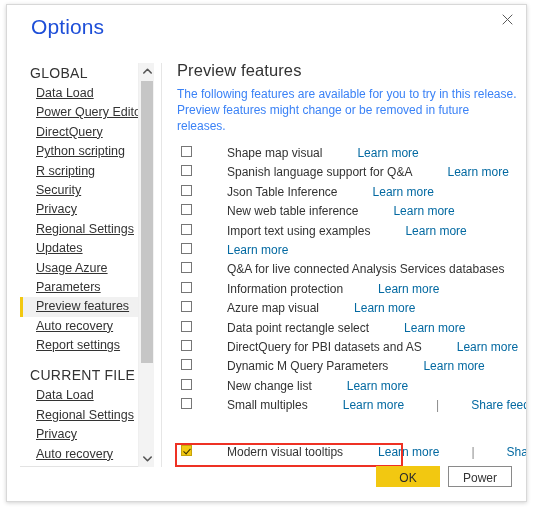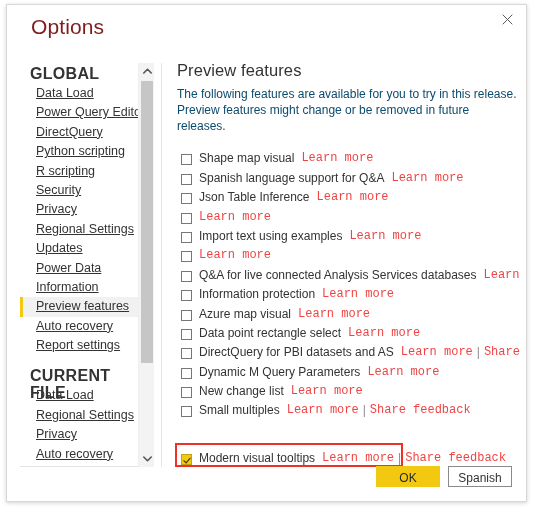--- a/index.html
+++ b/index.html
@@ -33,21 +33,21 @@
     left: 0; top: 0;
     width: 100%;
     height: 48px;
   }
   .dialog-title {
     position: absolute;
     left: 24px;
     top: 10px;
     font-size: 21px;
     font-weight: 400;
-    color: #7f1d1d;
+    color: #1d4ed8;
     letter-spacing: 0.1px;
   }
   .close-button {
     position: absolute;
     right: 6px;
     top: 4px;
     width: 26px;
     height: 22px;
     line-height: 22px;
     text-align: center;
@@ -62,22 +62,22 @@
     position: absolute;
     left: 13px;
     top: 58px;
     width: 126px;
     height: 404px;
     border-bottom: 1px solid #e3e3e3;
     box-sizing: border-box;
     overflow: hidden;
   }
   .nav-group-header {
-    font-size: 16px;
-    font-weight: bold;
+    font-size: 14px;
+    font-weight: normal;
     color: #333333;
     letter-spacing: 0.3px;
     padding: 2px 0 2px 10px;
     height: 17px;
     line-height: 17px;
   }
   .nav-group-header.second { margin-top: 10px; }
 
   .nav-item {
     position: relative;
@@ -157,37 +157,38 @@
   }
   .panel-title {
     font-size: 16.5px;
     color: #333333;
     font-weight: 400;
     margin: 0 0 6px 0;
     letter-spacing: 0.1px;
   }
   .panel-desc {
     font-size: 12px;
-    color: #0c4a6e;
+    color: #3b82f6;
     line-height: 16px;
     width: 340px;
     margin-bottom: 12px;
   }
 
   .feature-list {
     position: relative;
   }
   .feature-row {
     position: relative;
     height: 19.4px;
     display: flex;
-    align-items: flex-end;
+    align-items: flex-start;
     white-space: nowrap;
     padding-left: 4px;
     box-sizing: border-box;
+    gap: 28px;
   }
   .feature-row.highlighted {
     outline: 2px solid #ee3124;
     outline-offset: 0px;
     width: 224px;
     height: 20px;
     margin-top: 28px;
   }
 
   .cb {
@@ -217,24 +218,23 @@
     transform: rotate(42deg);
   }
 
   .feature-label {
     font-size: 12px;
     color: #333333;
     margin-right: 7px;
   }
   .link {
     font-size: 12px;
-    color: #ef4444;
+    color: #0369a1;
     cursor: pointer;
     text-decoration: none;
-    font-family: Liberation Mono, monospace;
   }
   .link-sep {
     font-size: 12px;
     color: #8a8a8a;
     margin: 0 4px;
   }
 
   
   .footer {
     position: absolute;
@@ -283,22 +283,22 @@
       <div class="nav-group-header">GLOBAL</div>
       <div class="nav-item">Data Load</div>
       <div class="nav-item">Power Query Editor</div>
       <div class="nav-item">DirectQuery</div>
       <div class="nav-item">Python scripting</div>
       <div class="nav-item">R scripting</div>
       <div class="nav-item">Security</div>
       <div class="nav-item">Privacy</div>
       <div class="nav-item">Regional Settings</div>
       <div class="nav-item">Updates</div>
-      <div class="nav-item">Power Data</div>
-      <div class="nav-item">Information</div>
+      <div class="nav-item">Usage Azure</div>
+      <div class="nav-item">Parameters</div>
       <div class="nav-item selected">Preview features</div>
       <div class="nav-item">Auto recovery</div>
       <div class="nav-item">Report settings</div>
       <div class="nav-group-header second">CURRENT FILE</div>
       <div class="nav-item">Data Load</div>
       <div class="nav-item">Regional Settings</div>
       <div class="nav-item">Privacy</div>
       <div class="nav-item">Auto recovery</div>
     </div>
 
@@ -332,20 +332,21 @@
           <span class="feature-label">Spanish language support for Q&amp;A</span>
           <span class="link">Learn more</span>
         </div>
         <div class="feature-row">
           <div class="cb"></div>
           <span class="feature-label">Json Table Inference</span>
           <span class="link">Learn more</span>
         </div>
         <div class="feature-row">
           <div class="cb"></div>
+          <span class="feature-label">New web table inference</span>
           <span class="link">Learn more</span>
         </div>
         <div class="feature-row">
           <div class="cb"></div>
           <span class="feature-label">Import text using examples</span>
           <span class="link">Learn more</span>
         </div>
         <div class="feature-row">
           <div class="cb"></div>
           <span class="link">Learn more</span>
@@ -399,16 +400,16 @@
           <span class="feature-label">Modern visual tooltips</span>
           <span class="link">Learn more</span>
           <span class="link-sep">|</span>
           <span class="link">Share feedback</span>
         </div>
       </div>
   </div>
 
   <div class="footer">
     <div class="btn btn-primary">OK</div>
-    <div class="btn btn-secondary">Spanish</div>
+    <div class="btn btn-secondary">Power</div>
   </div>
 
 </div>
 
 </body></html>

